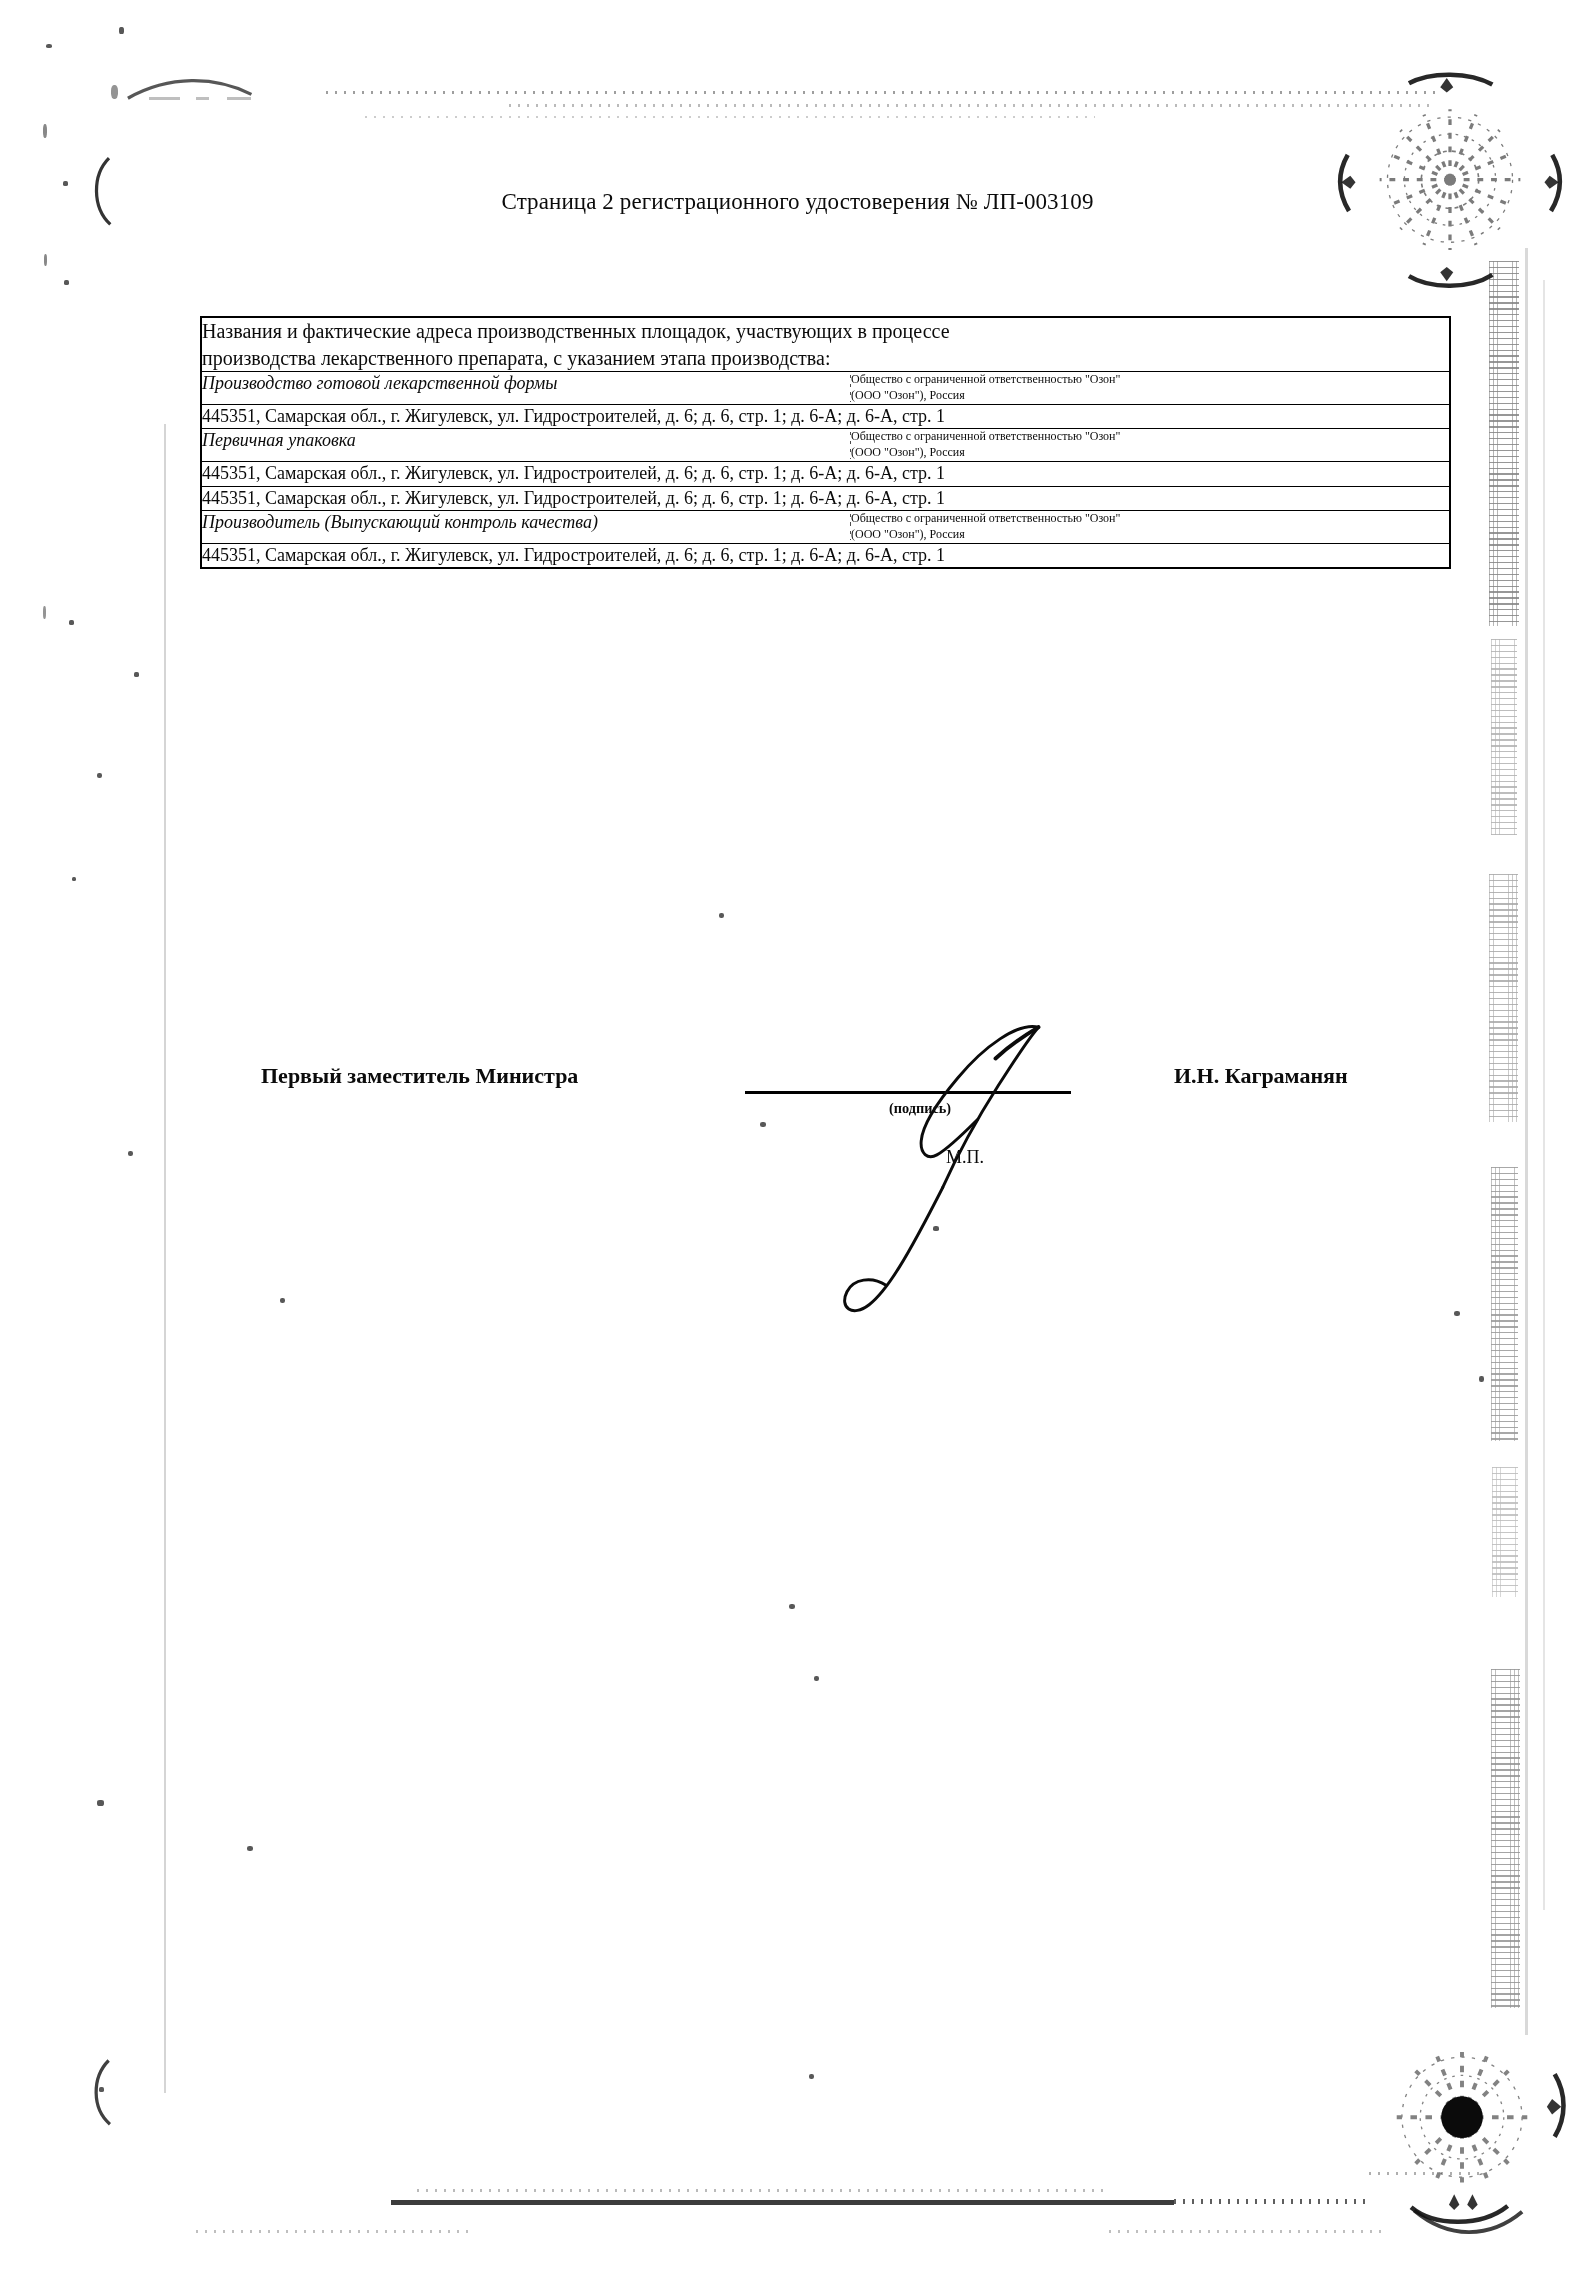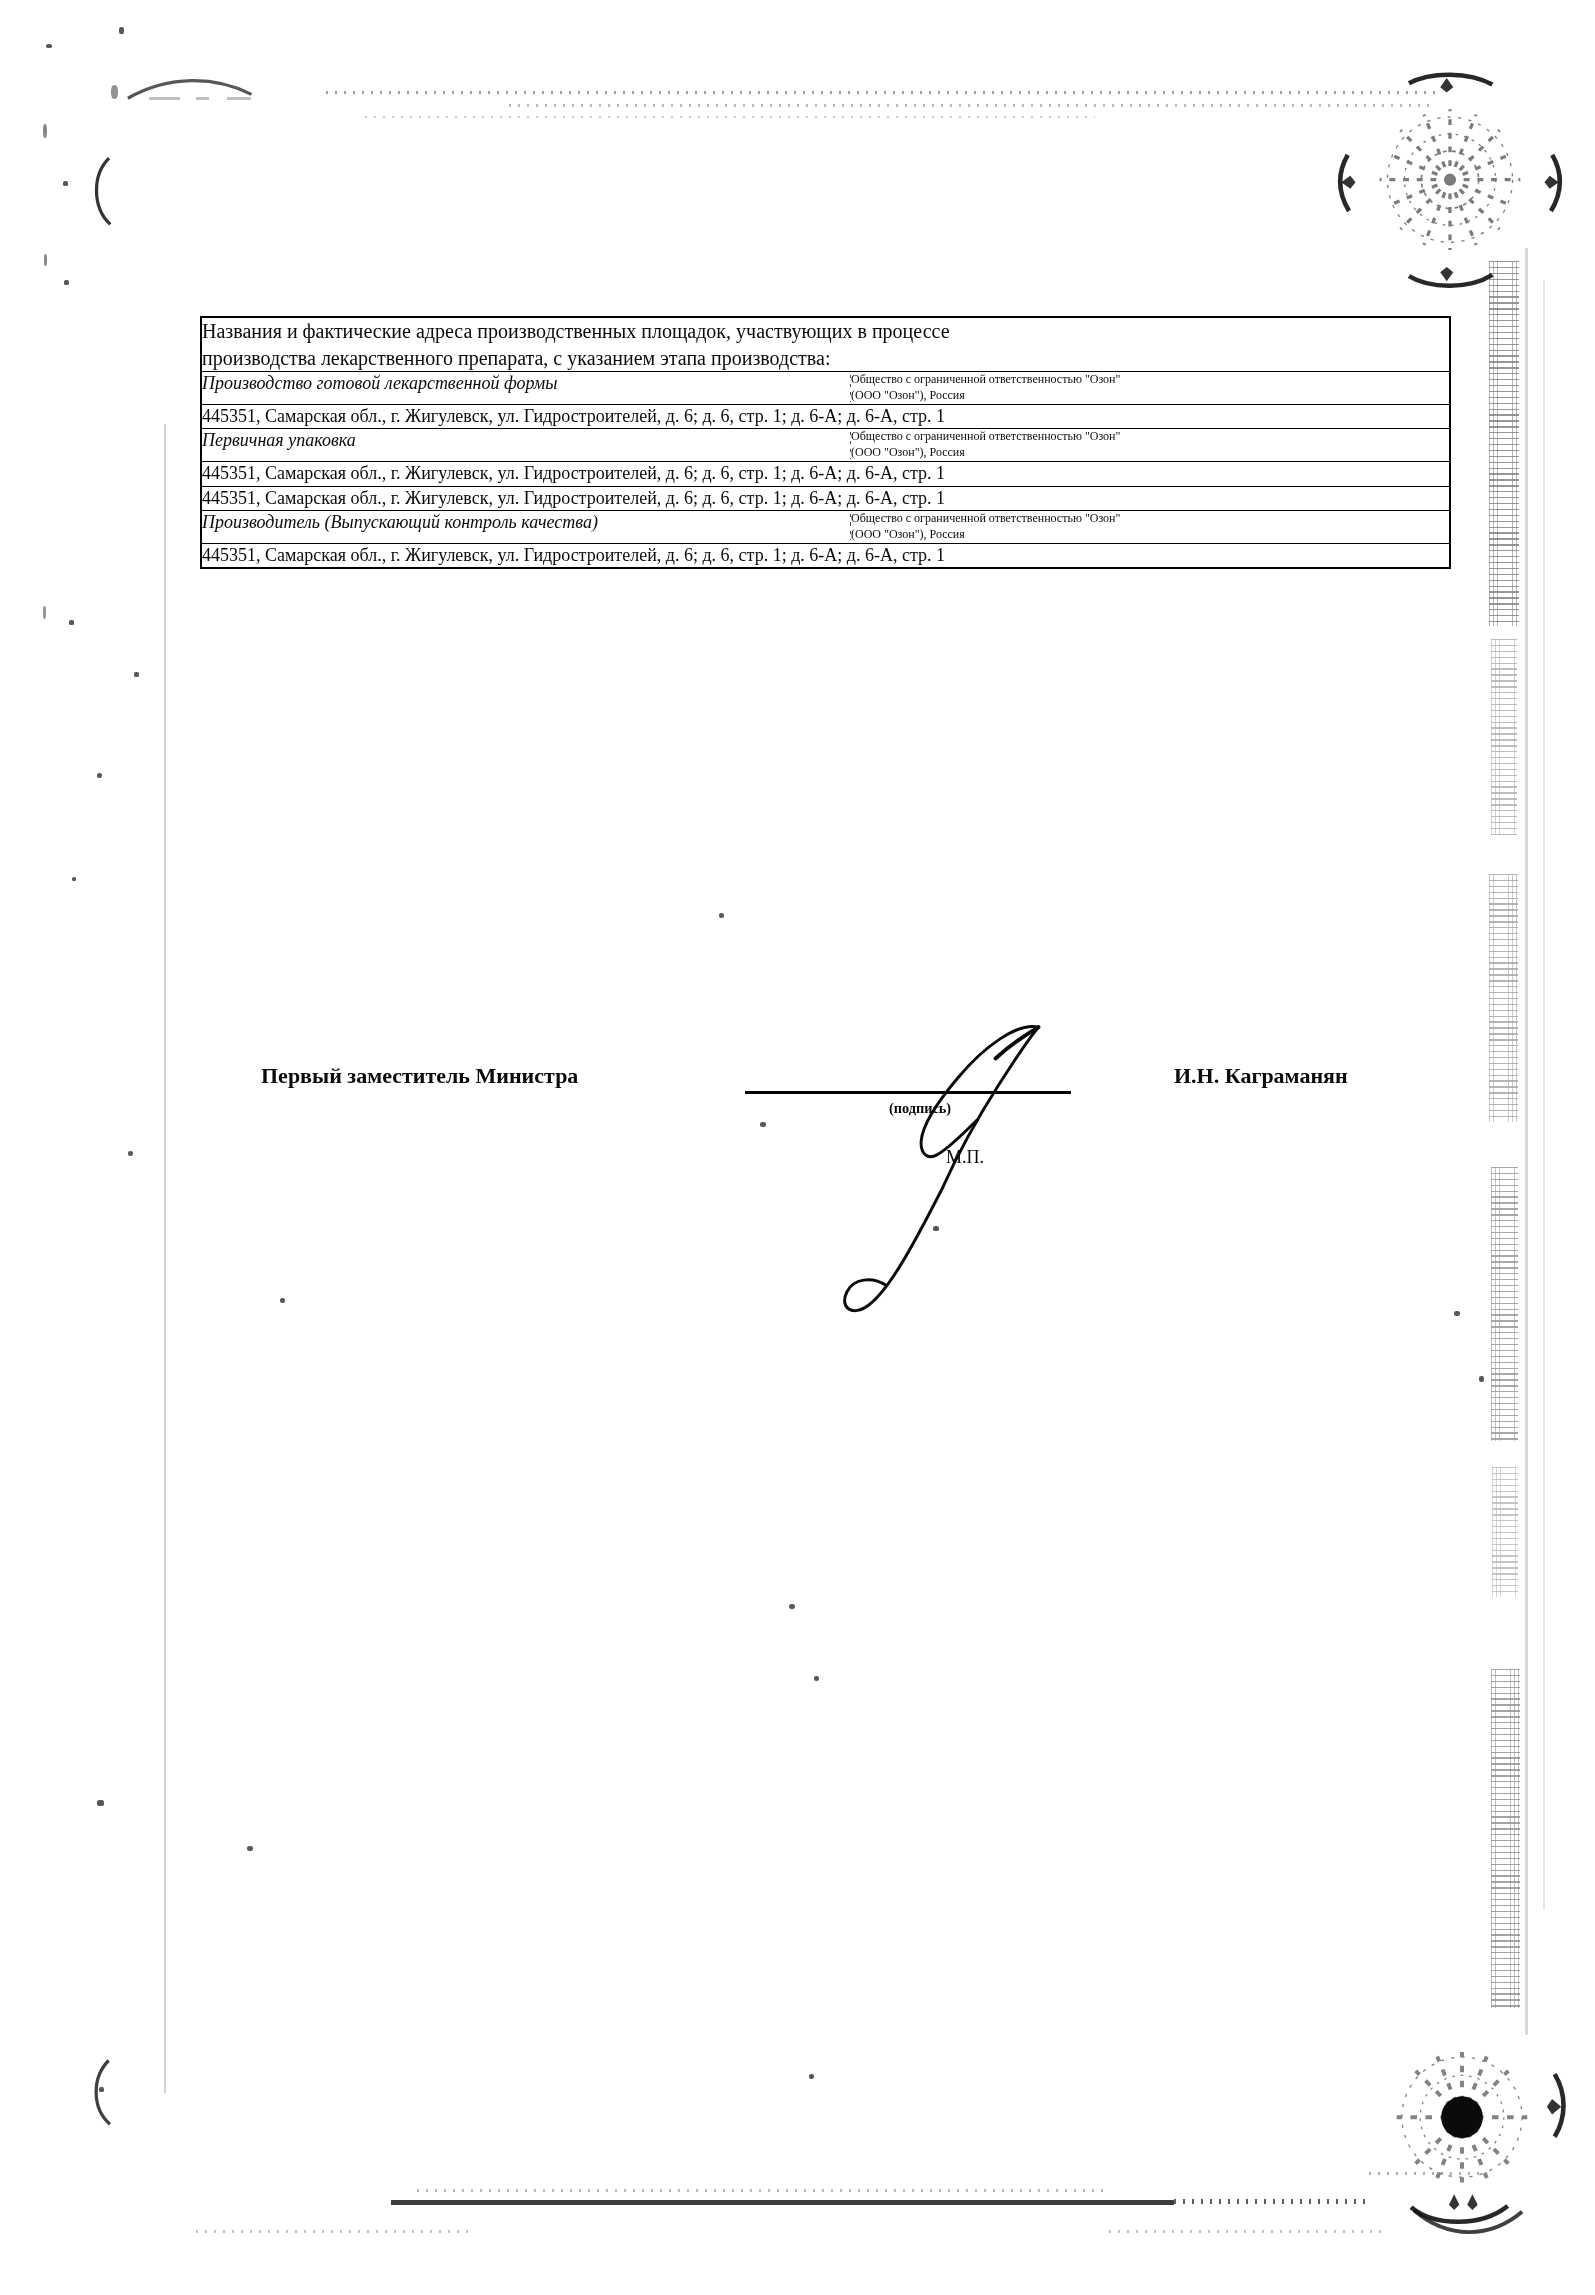--- a/index.html
+++ b/index.html
@@ -230,20 +230,21 @@
 
   <div class="noise-col" style="left:1489px; top:261px; width:30px; height:365px;"></div>
   <div class="noise-col" style="left:1491px; top:639px; width:26px; height:196px; opacity:.30;"></div>
   <div class="noise-col" style="left:1489px; top:874px; width:29px; height:248px; opacity:.34;"></div>
   <div class="noise-col" style="left:1491px; top:1167px; width:27px; height:274px; opacity:.40;"></div>
   <div class="noise-col" style="left:1492px; top:1467px; width:26px; height:130px; opacity:.26;"></div>
   <div class="noise-col" style="left:1491px; top:1669px; width:29px; height:339px; opacity:.42;"></div>
   <div class="artifact-soft" style="left:1525px; top:248px; width:2.6px; height:1787px; opacity:.18;"></div>
   <div class="artifact-soft" style="left:1543px; top:280px; width:2px; height:1630px; opacity:.12;"></div>
 
+  <div id="page-title">Страница  2 регистрационного удостоверения № ЛП-003109</div>
 
   <table id="sites-table">
     <tbody>
       <tr>
         <td class="hdr-cell" colspan="2">
           <div>Названия и фактические адреса производственных площадок, участвующих в процессе</div>
           <div>производства лекарственного препарата, с указанием этапа производства:</div>
         </td>
       </tr>
 

